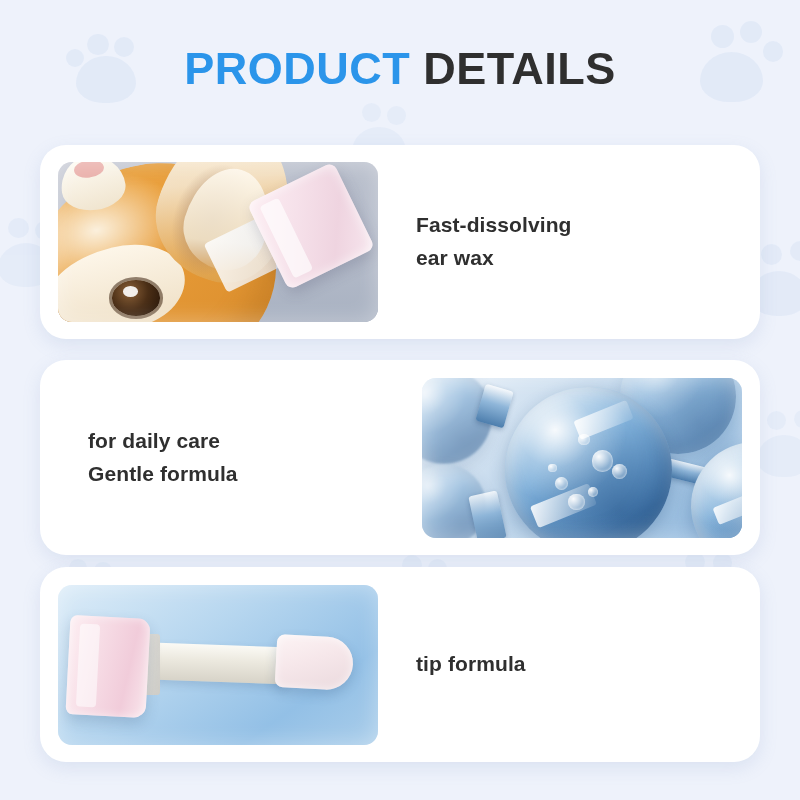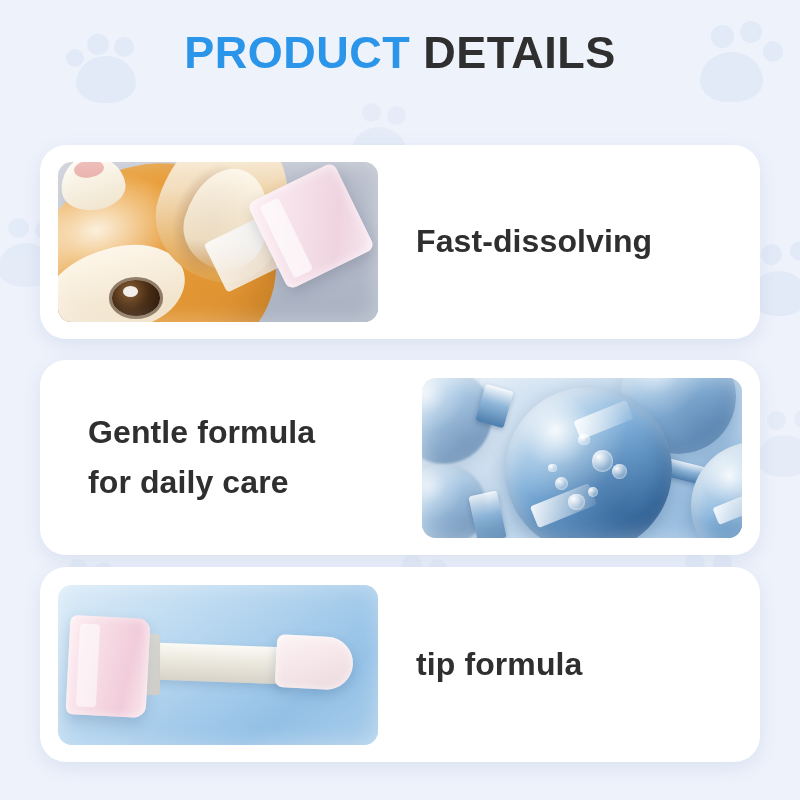--- a/index.html
+++ b/index.html
@@ -32,21 +32,21 @@
   }
   .paw .t {
     position:absolute;
     background:#d9e4f5;
     border-radius:50%;
   }
 
   
   #title-wrap {
     position:absolute;
-    top:30px; left:0; right:0;
+    top:46px; left:0; right:0;
     text-align:center;
     z-index:3;
   }
   #page-title {
     font-size:45px;
     font-weight:bold;
     letter-spacing:.5px;
     line-height:1;
     white-space:nowrap;
   }
@@ -78,21 +78,21 @@
     height:160px;
     margin:0 18px;
     border-radius:14px;
     overflow:hidden;
     position:relative;
     flex:0 0 auto;
   }
   .card-text {
     flex:1 1 auto;
     padding:0 10px 0 12px;
-    font-size:32px;
+    font-size:21px;
     font-weight:bold;
     color:#2f2f2f;
     line-height:1.55;
     letter-spacing:.1px;
   }
   .card-text .ln { display:block; }
   #card-1 .card-text, #card-3 .card-text { padding-left:20px; }
   #card-2 .card-text { padding-left:48px; }
 
   
@@ -342,20 +342,21 @@
     <div class="paw-top"></div>
     <div class="ear"></div>
     <div class="ear-tuft"></div>
     <div class="eye"></div>
     <div class="neck"></div>
     <div class="bottle"></div>
     <div class="edge-soft"></div>
   </div>
   <div class="card-text">
     <span class="ln">Fast-dissolving</span>
+    <span class="ln">ear wax</span>
   </div>
 </div>
 
 <div class="card img-right" id="card-2">
   <div class="card-media m2">
     <div class="sph bgA"></div>
     <div class="sph bgB"></div>
     <div class="sph bgC"></div>
     <div class="rod rod2"></div>
     <div class="rod rod3"></div>
@@ -370,22 +371,22 @@
       <div class="bub" style="left:38%; top:64%; width:10%; height:10%;"></div>
       <div class="bub" style="left:50%; top:60%; width:6%;  height:6%;"></div>
       <div class="bub" style="left:26%; top:46%; width:5%;  height:5%;"></div>
     </div>
     <div class="sph right">
       <div class="glint" style="left:18%; top:44%; width:40%; height:14%;"></div>
     </div>
     <div class="edge-soft"></div>
   </div>
   <div class="card-text">
+    <span class="ln">for daily care</span>
     <span class="ln">Gentle formula</span>
-    <span class="ln">for daily care</span>
   </div>
 </div>
 
 <div class="card img-left" id="card-3">
   <div class="card-media m3">
     <div class="stem"></div>
     <div class="collar"></div>
     <div class="cap"></div>
     <div class="tip"></div>
     <div class="edge-soft"></div>

